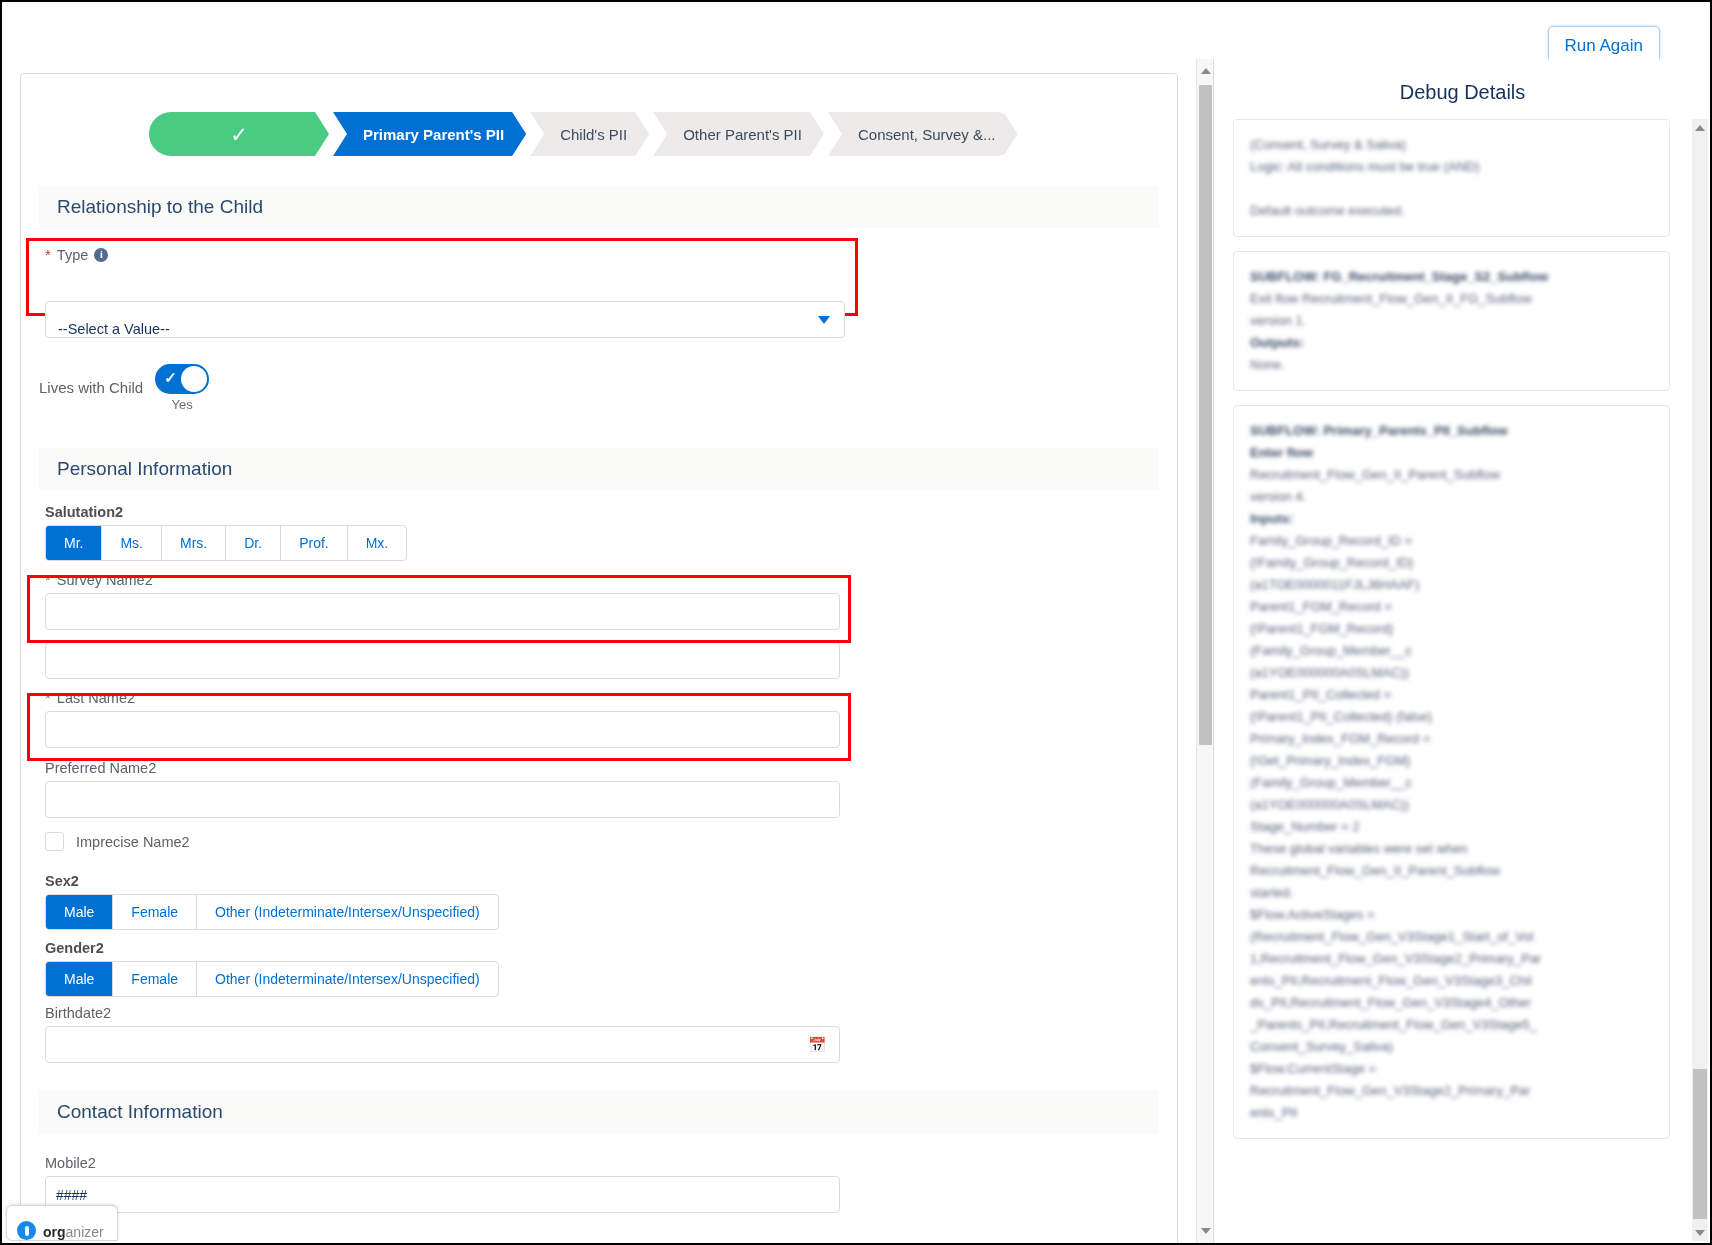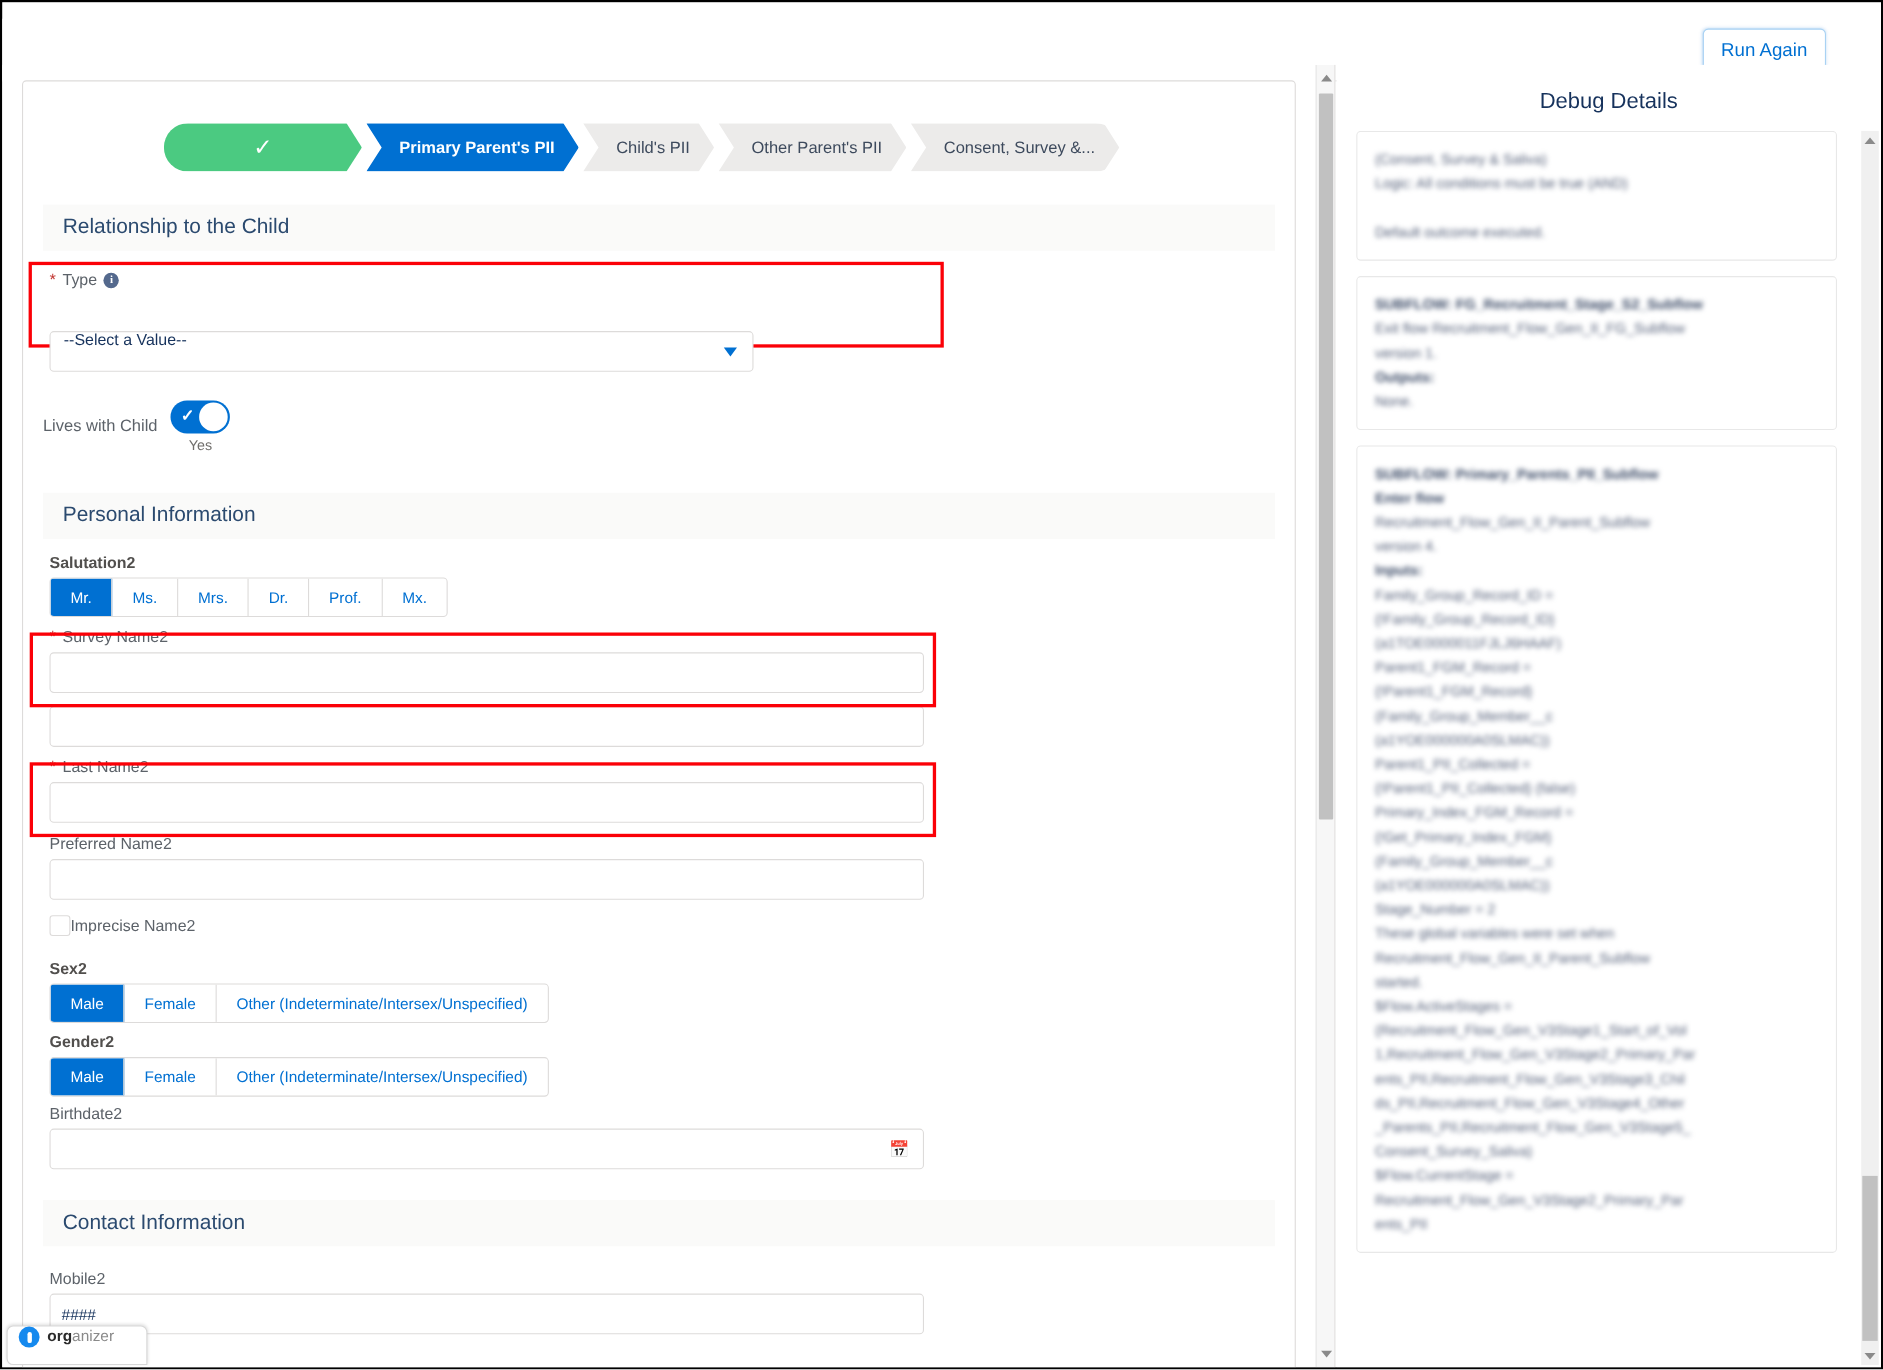--- a/index.html
+++ b/index.html
@@ -132,24 +132,24 @@
   }
   .text-input {
     width: 795px; height: 37px;
     border: 1px solid #dddbda; border-radius: 4px;
     background: #fff;
     font-size: 14px; padding: 0 10px;
     font-family: "Liberation Sans", sans-serif;
     color: #16325c;
   }
   .select-input {
-    width: 640px; height: 37px;
+    width: 800px; height: 37px;
     border: 1px solid #dddbda; border-radius: 4px;
     background: #fff;
-    display: flex; align-items: flex-start;
+    display: flex; align-items: flex-end;
     padding: 0 12px;
     font-size: 14.5px; color: #16325c;
     cursor: pointer;
     position: relative;
     margin-top: 38px;
   }
   .select-caret {
     position: absolute; right: 14px; top: 50%; transform: translateY(-50%);
     width: 0; height: 0;
     border-left: 6px solid transparent; border-right: 6px solid transparent;
@@ -200,21 +200,21 @@
   .btn-group .opt {
     padding: 0 18px; height: 34px; line-height: 34px;
     font-size: 14px; color: #0070d2;
     border-right: 1px solid #dddbda;
     cursor: pointer; white-space: nowrap; text-align: center;
   }
   .btn-group .opt:last-child { border-right: none; }
   .btn-group .opt.active { background: #0070d2; color: #fff; }
 
   
-  .check-row { margin: 14px 18px 0 24px; display: flex; align-items: center; }
+  .check-row { margin: 14px 18px 0 24px; display: flex; align-items: center; gap: 12px; }
   .checkbox {
     width: 19px; height: 19px; border: 1px solid #dddbda; border-radius: 3px;
     background: #fff; cursor: pointer;
   }
   .check-label { font-size: 14.5px; color: #5c6269; }
 
   
   .right-pane {
     position: absolute; left: 1213px; top: 0; right: 0; bottom: 0;
     background: #fff; overflow: hidden;
@@ -245,24 +245,24 @@
     background: #f0f0f0;
   }
   .right-scroll-thumb {
     position: absolute; left: 1px; bottom: 22px; width: 14px; height: 150px;
     background: #c1c1c1;
   }
 
   
   .organizer {
     position: absolute; left: 4px; bottom: 2px;
-    width: 128px; height: 36px;
+    width: 112px; height: 36px;
     background: #fff; border: 1px solid #d8d8d8;
     border-radius: 6px 6px 0 6px;
-    display: flex; align-items: flex-start; gap: 7px;
+    display: flex; align-items: flex-end; gap: 7px;
     padding-left: 10px;
     box-shadow: 0 -1px 3px rgba(0,0,0,.12);
     cursor: pointer;
     z-index: 40;
   }
   .organizer .o-logo {
     width: 19px; height: 19px; border-radius: 50%;
     background: #1589ee; position: relative;
     display: flex; align-items: center; justify-content: center;
   }

